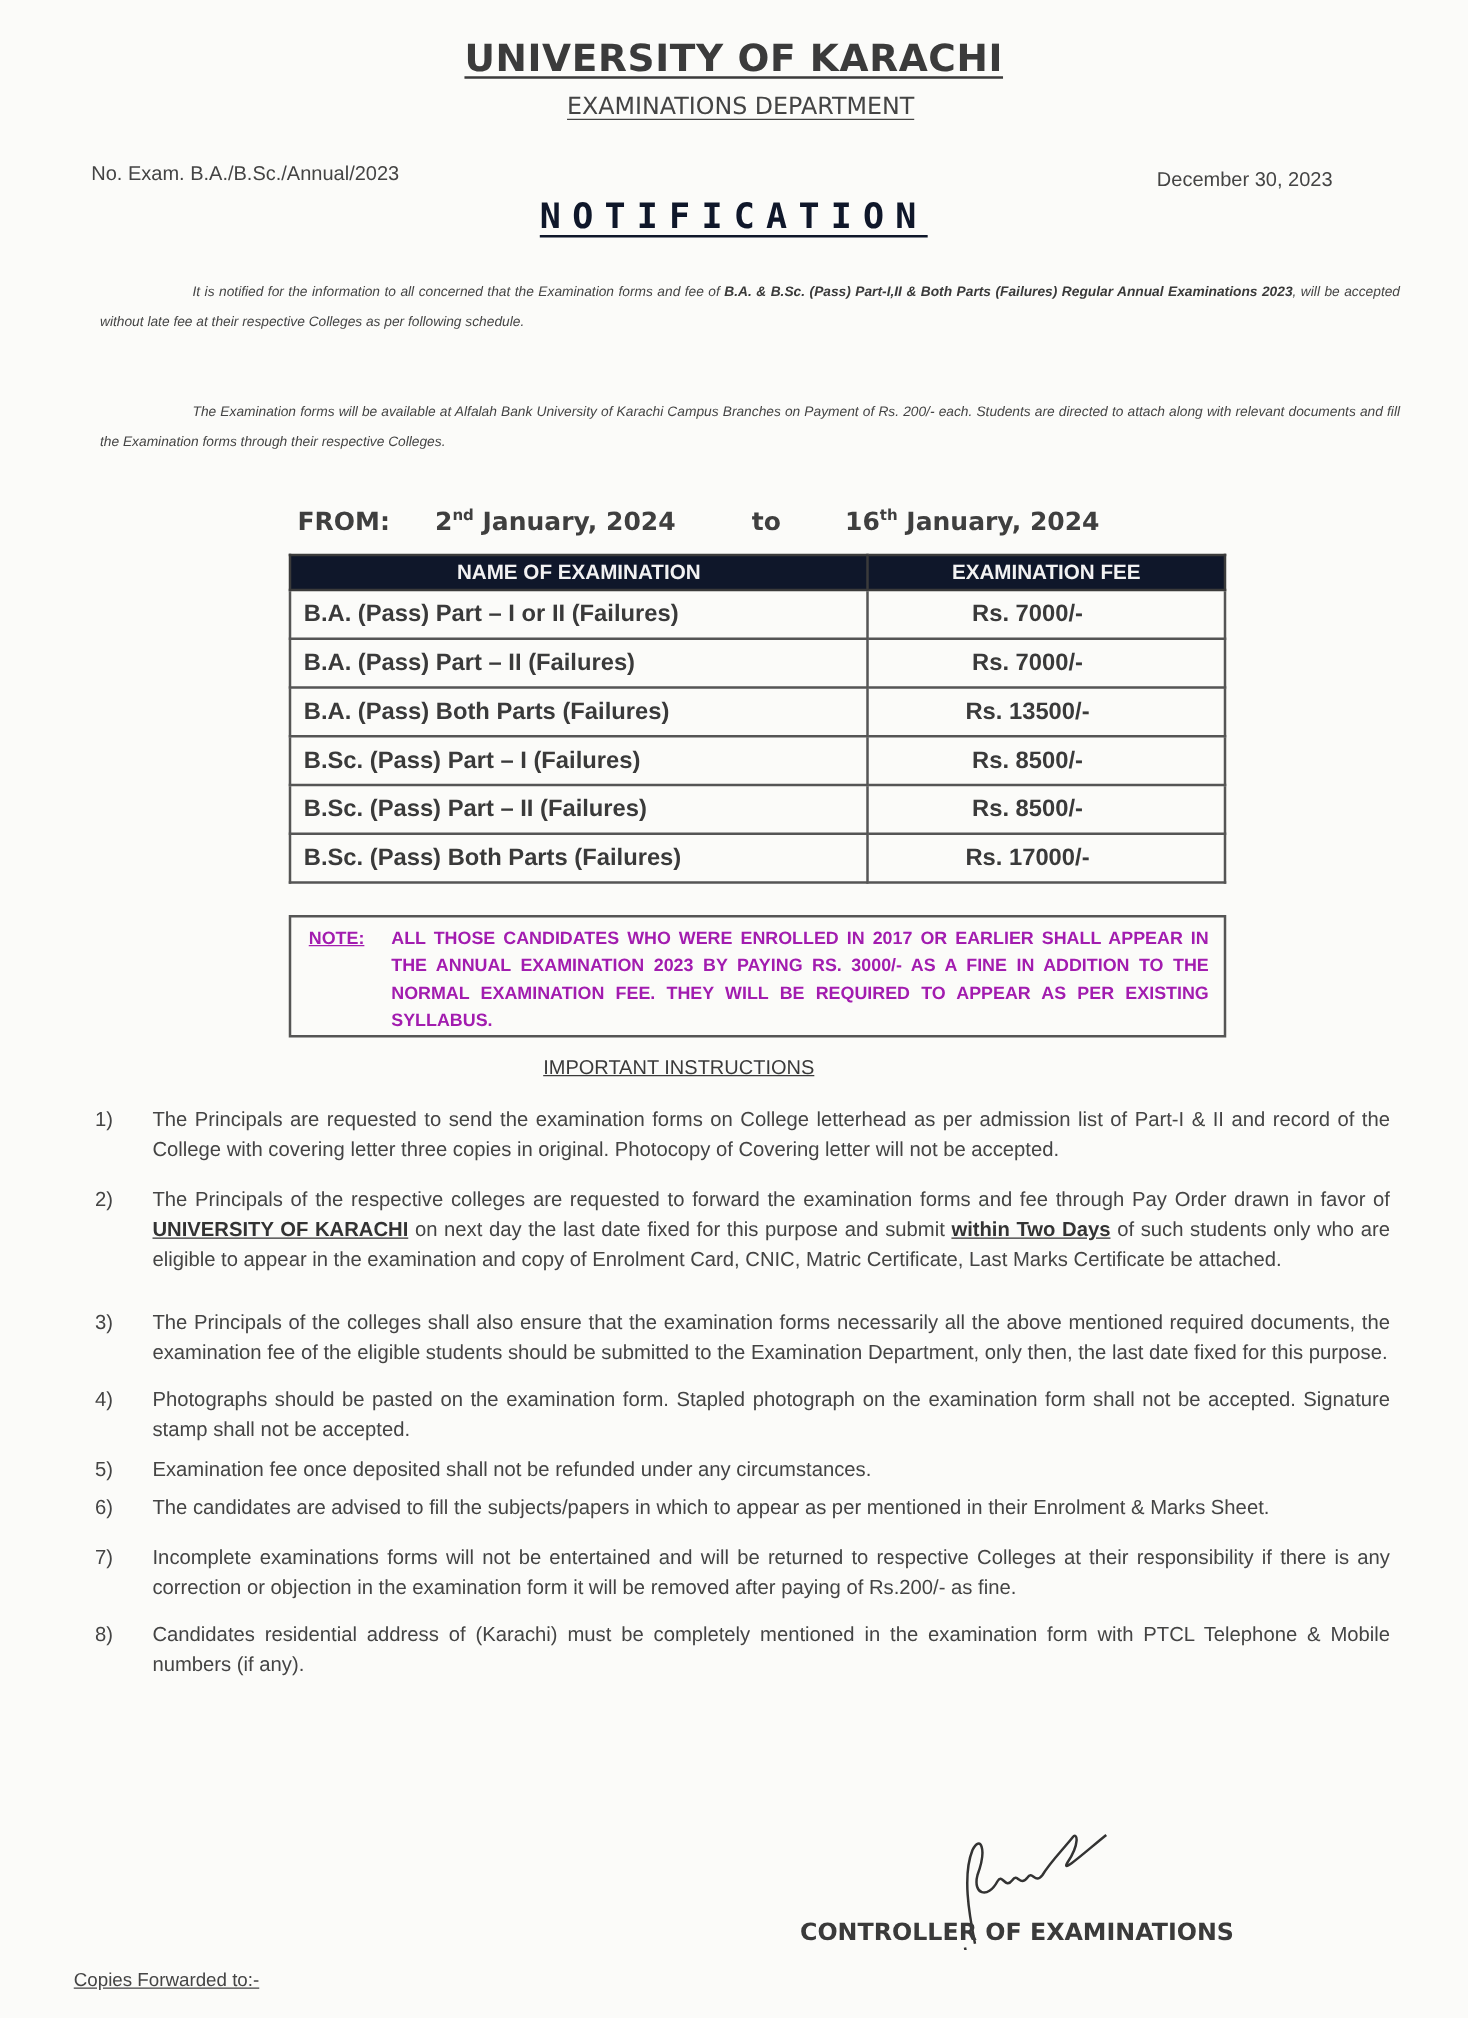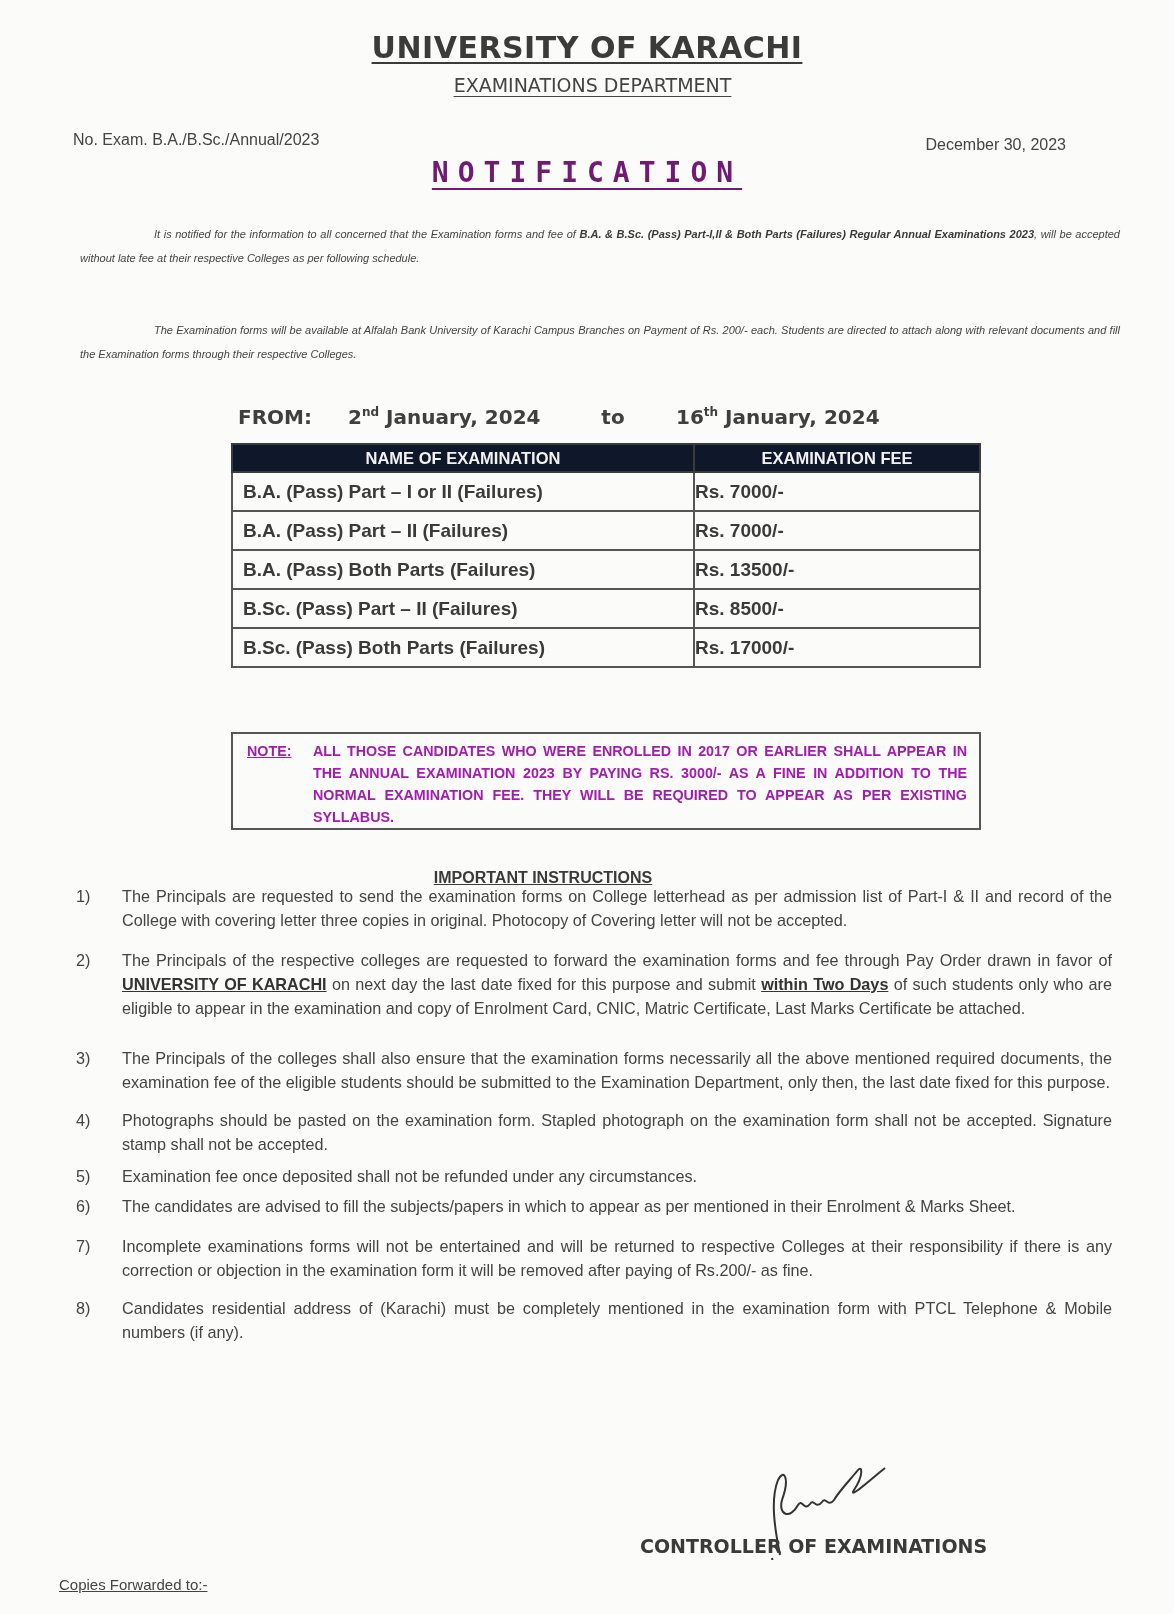--- a/index.html
+++ b/index.html
@@ -32,21 +32,21 @@
   .dept-title span { text-decoration: underline; text-underline-offset: 4px; }
   .ref-no { left: 73px; top: 131px; font-size: 16px; color: #444; }
   .ref-date { right: 108px; top: 136px; font-size: 16px; color: #444; }
   .notif-title {
     left: 0; width: 1174px; top: 156px;
     text-align: center;
     font-family: "DejaVu Sans Mono", monospace;
     font-weight: bold;
     font-size: 28px;
     letter-spacing: 9px;
-    color: #701a75;
+    color: #0f172a;
   }
   .notif-title span { text-decoration: underline; text-decoration-thickness: 2px; text-underline-offset: 6px; }
   .para {
     left: 80px; width: 1040px;
     font-size: 11px;
     line-height: 24px;
     text-align: justify;
     color: #444;
     font-style: italic;
   }
@@ -82,35 +82,35 @@
     height: 28px;
     border: 2px solid #3b3b3b;
   }
   table.fees td {
     border: 2px solid #555;
     height: 39px;
     font-weight: bold;
     color: #3a3a3a;
   }
   table.fees td.name { width: 462px; padding-left: 10px; }
-  table.fees td.fee { padding-right: 30px; }
+  table.fees td.fee { text-align: center; padding-right: 30px; }
   .note-box {
     left: 231px; top: 732px; width: 750px; height: 98px;
     border: 2px solid #555;
     padding: 6px 12px 0 14px;
     font-weight: bold;
     font-size: 14.3px;
     line-height: 22px;
     color: #a21caf;
   }
   .note-box .note-lbl { text-decoration: underline; display: inline-block; width: 62px; }
   .note-box .note-text { display: block; position: absolute; left: 80px; top: 6px; right: 12px; text-align: justify; text-align-last: left; }
   .instr-heading {
     left: 0; width: 1086px; top: 846px; text-align: center;
-    font-weight: bold; font-size: 16px; color: #3a3a3a; margin-top: 23px;
+    font-weight: normal; font-size: 16px; color: #3a3a3a;
   }
   .instr-heading span { text-decoration: underline; }
   ol.instr { left: 72px; top: 884px; width: 1040px; list-style: none; }
   ol.instr li {
     position: relative;
     padding-left: 50px;
     font-size: 16.2px;
     line-height: 24px;
     text-align: justify;
     color: #444;
@@ -165,20 +165,24 @@
       </tr>
     <tr>
         <td class="name">B.A. (Pass) Part – II (Failures)</td>
         <td class="fee">Rs. 7000/-</td>
       </tr>
     <tr>
         <td class="name">B.A. (Pass) Both Parts (Failures)</td>
         <td class="fee">Rs. 13500/-</td>
       </tr>
     <tr>
+        <td class="name">B.Sc. (Pass) Part – I (Failures)</td>
+        <td class="fee">Rs. 8500/-</td>
+      </tr>
+    <tr>
         <td class="name">B.Sc. (Pass) Part – II (Failures)</td>
         <td class="fee">Rs. 8500/-</td>
       </tr>
     <tr>
         <td class="name">B.Sc. (Pass) Both Parts (Failures)</td>
         <td class="fee">Rs. 17000/-</td>
       </tr>
   </tbody>
 </table>
 

